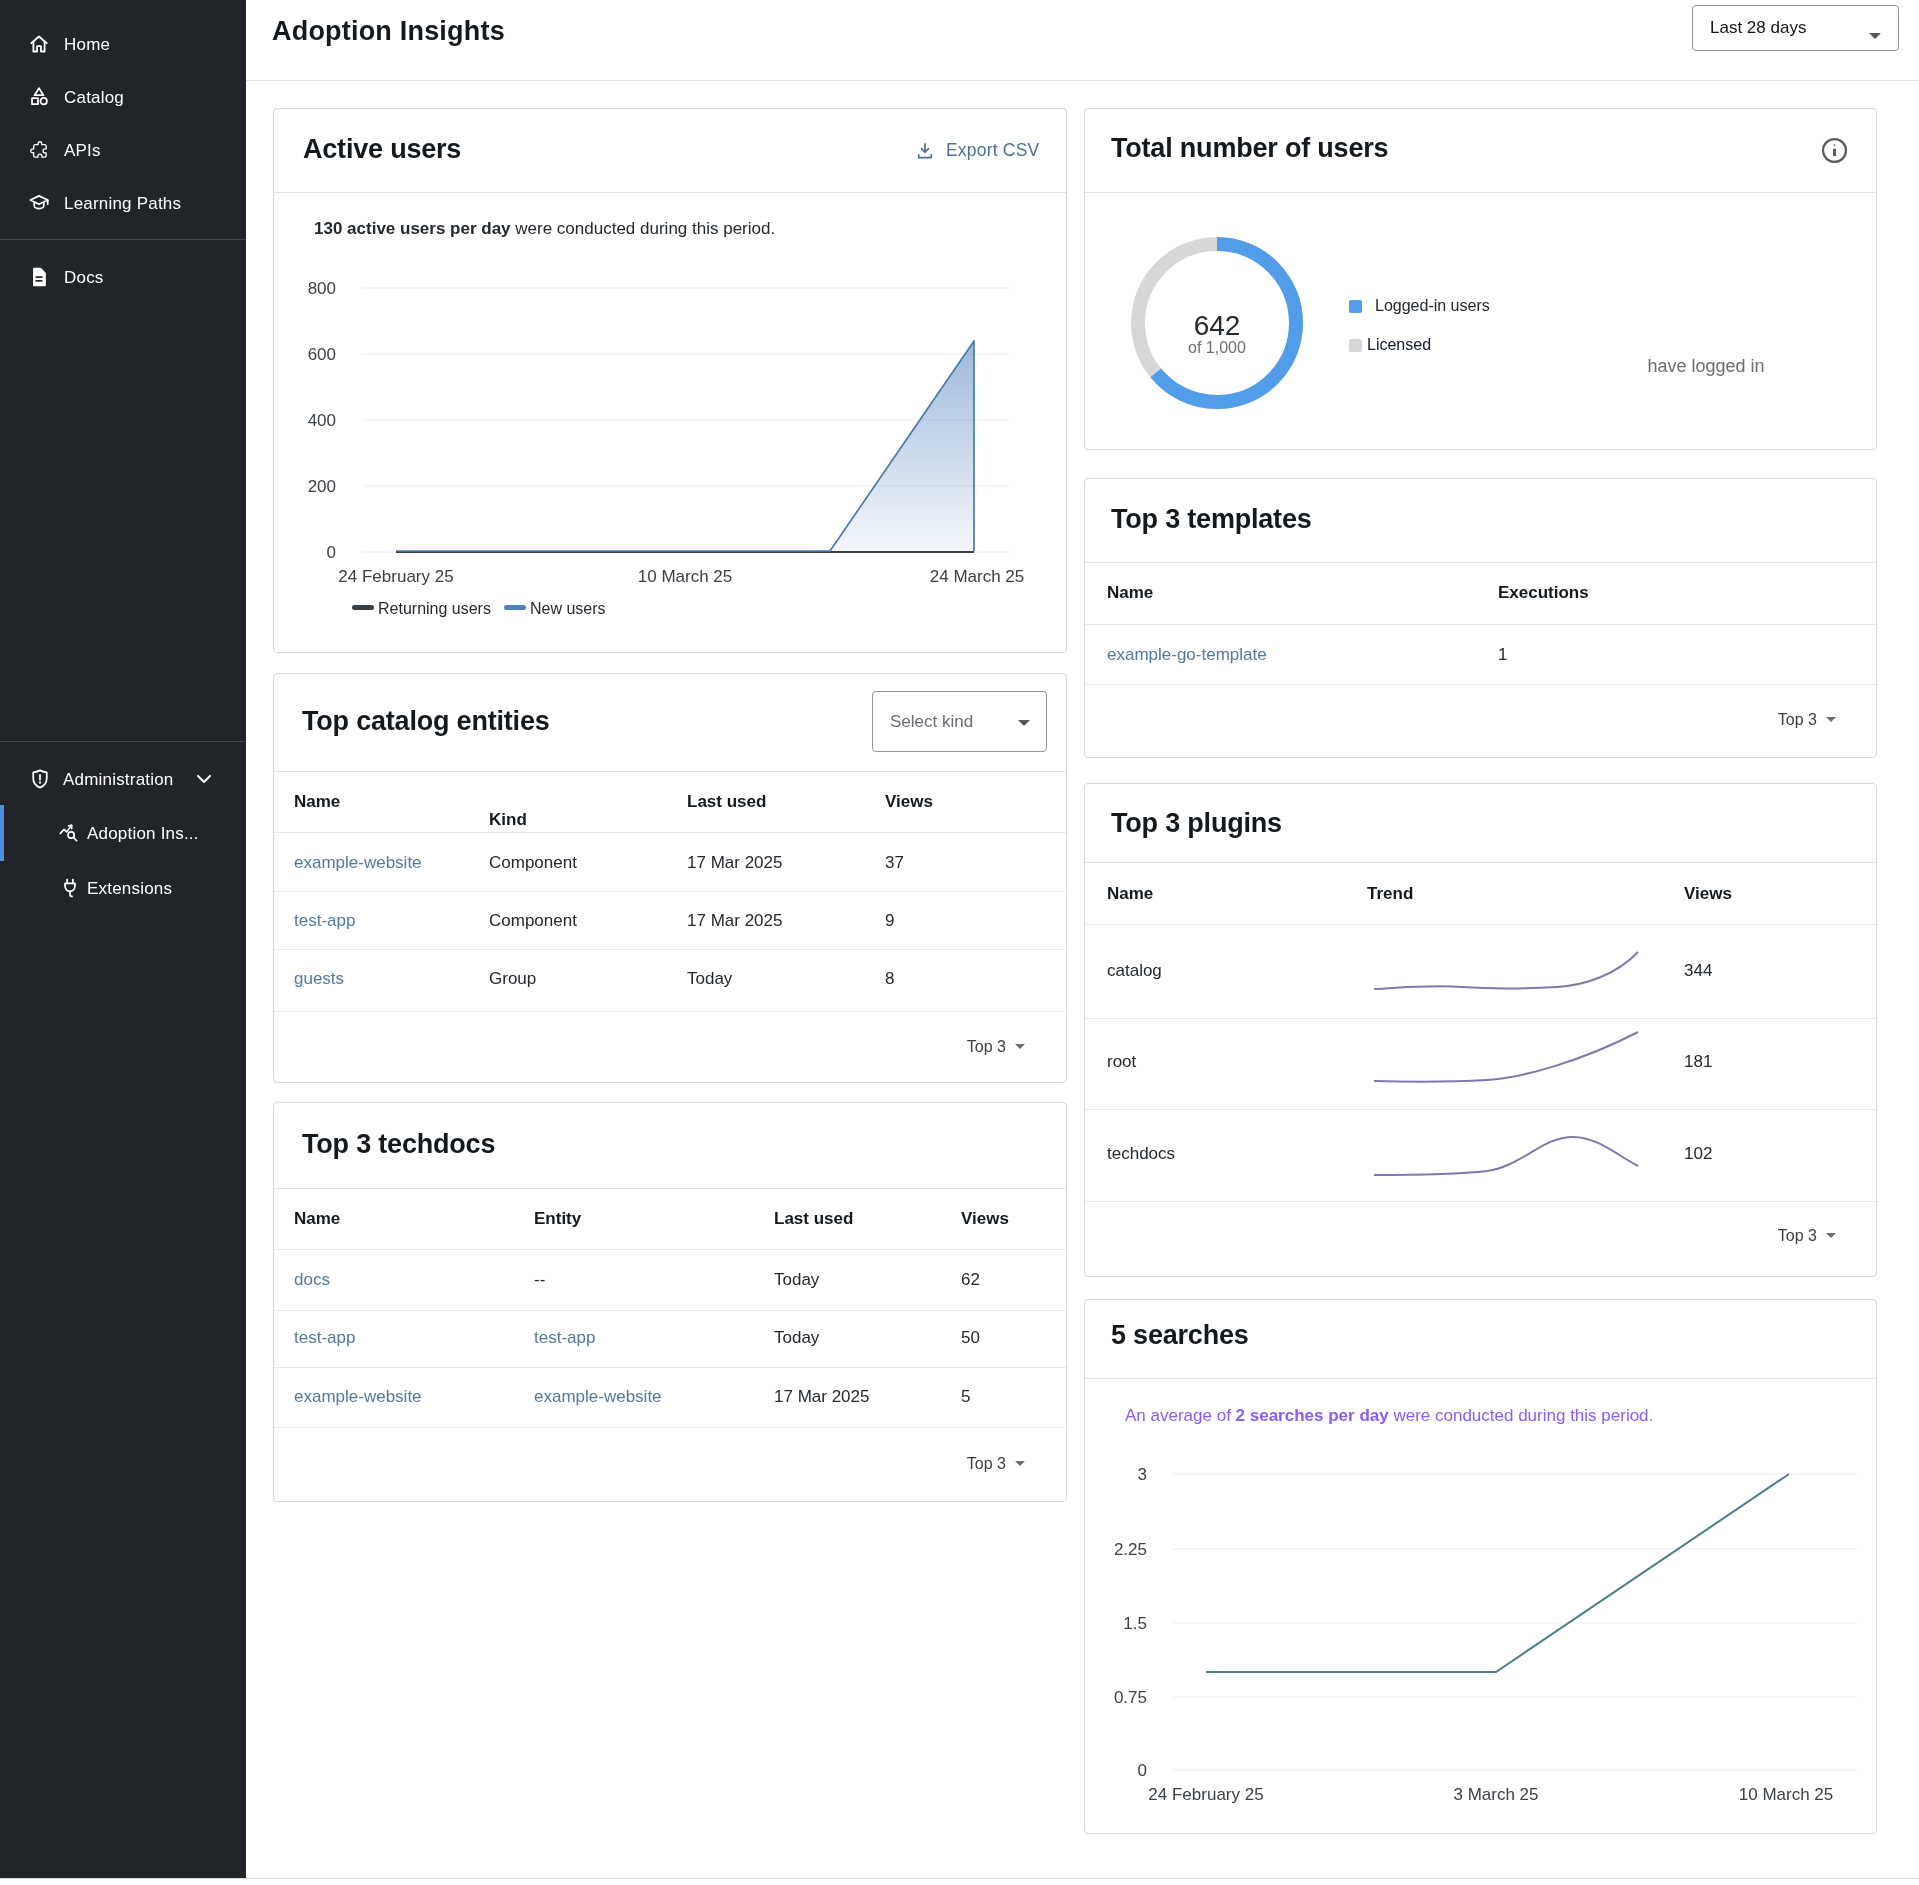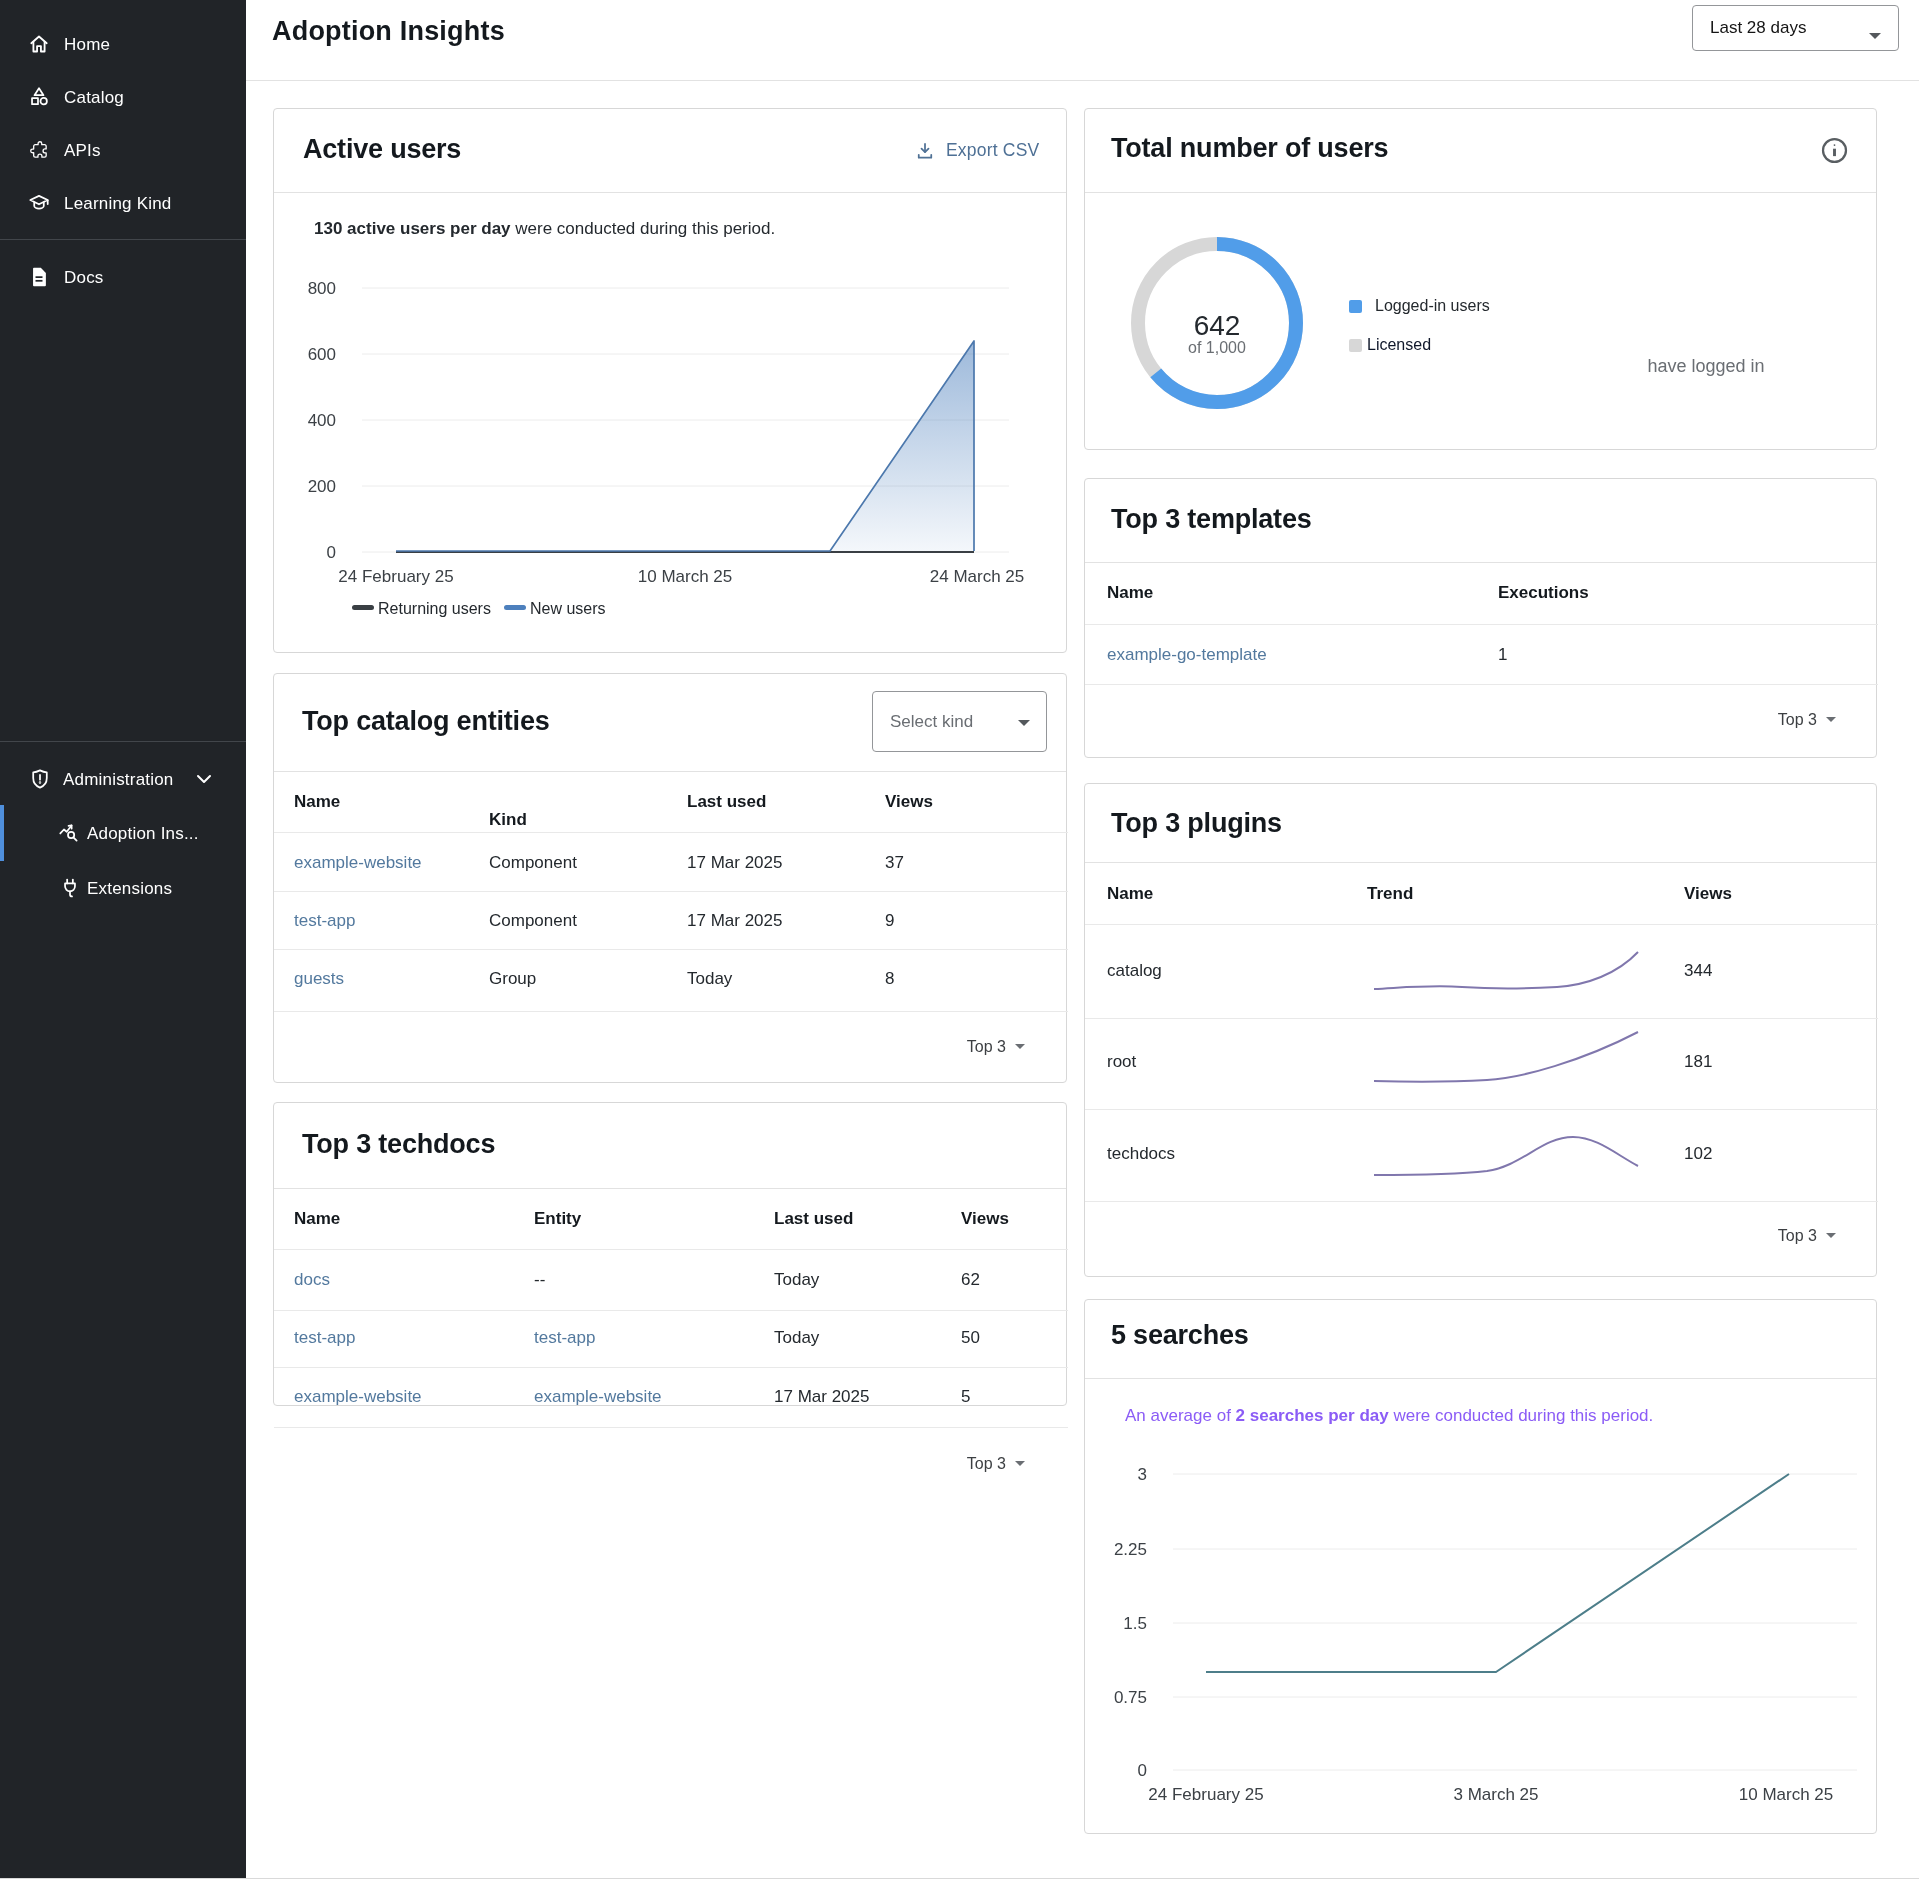--- a/index.html
+++ b/index.html
@@ -31,21 +31,21 @@
 
 <div id="sidebar">
   <div class="sdiv" style="top:239px;"></div>
   <div class="sdiv" style="top:741px;"></div>
 </div>
 <div id="selbar"></div>
 
 <div class="sitem" style="left:64px; top:35px;">Home</div>
 <div class="sitem" style="left:64px; top:88px;">Catalog</div>
 <div class="sitem" style="left:64px; top:141px;">APIs</div>
-<div class="sitem" style="left:64px; top:194px;">Learning Kind</div>
+<div class="sitem" style="left:64px; top:194px;">Learning Paths</div>
 <div class="sitem" style="left:64px; top:268px;">Docs</div>
 <div class="sitem" style="left:63px; top:770px;">Administration</div>
 <div class="sitem" style="left:87px; top:824px;">Adoption Ins...</div>
 <div class="sitem" style="left:87px; top:879px;">Extensions</div>
 
 <svg class="sicon" style="left:28px; top:33px;" viewBox="0 0 24 24" fill="none" stroke="#fff" stroke-width="2" stroke-linecap="round" stroke-linejoin="round">
   <path d="M3.6 11.2 L12 3.8 L20.4 11.2"></path>
   <path d="M5.9 9.6 V20.2 H9.9 V14.3 H14.1 V20.2 H18.1 V9.6"></path>
 </svg>
 <svg class="sicon" style="left:28px; top:86px;" viewBox="0 0 24 24" fill="none" stroke="#fff" stroke-width="1.9" stroke-linejoin="round">
@@ -163,21 +163,21 @@
   <div class="td" style="left:611px; top:237px;">9</div>
   <div class="rdiv" style="left:0; top:275px; width:794px;"></div>
   <div class="td link" style="left:20px; top:295px;">guests</div>
   <div class="td" style="left:215px; top:295px;">Group</div>
   <div class="td" style="left:413px; top:295px;">Today</div>
   <div class="td" style="left:611px; top:295px;">8</div>
   <div class="rdiv" style="left:0; top:337px; width:794px;"></div>
   <div class="topn" style="right:41px; top:364px;">Top 3<span class="t"></span></div>
 </div>
 
-<div class="card" style="left:273px; top:1102px; width:794px; height:304px;">
+<div class="card" style="left:273px; top:1102px; width:794px; height:400px;">
   <div class="ctitle" style="left:28px; top:26px;">Top 3 techdocs</div>
   <div class="cdiv" style="top:85px;"></div>
   <div class="th" style="left:20px; top:106px;">Name</div>
   <div class="th" style="left:260px; top:106px;">Entity</div>
   <div class="th" style="left:500px; top:106px;">Last used</div>
   <div class="th" style="left:687px; top:106px;">Views</div>
   <div class="rdiv" style="left:0; top:146px; width:794px;"></div>
   <div class="td link" style="left:20px; top:167px;">docs</div>
   <div class="td" style="left:260px; top:167px;">--</div>
   <div class="td" style="left:500px; top:167px;">Today</div>

